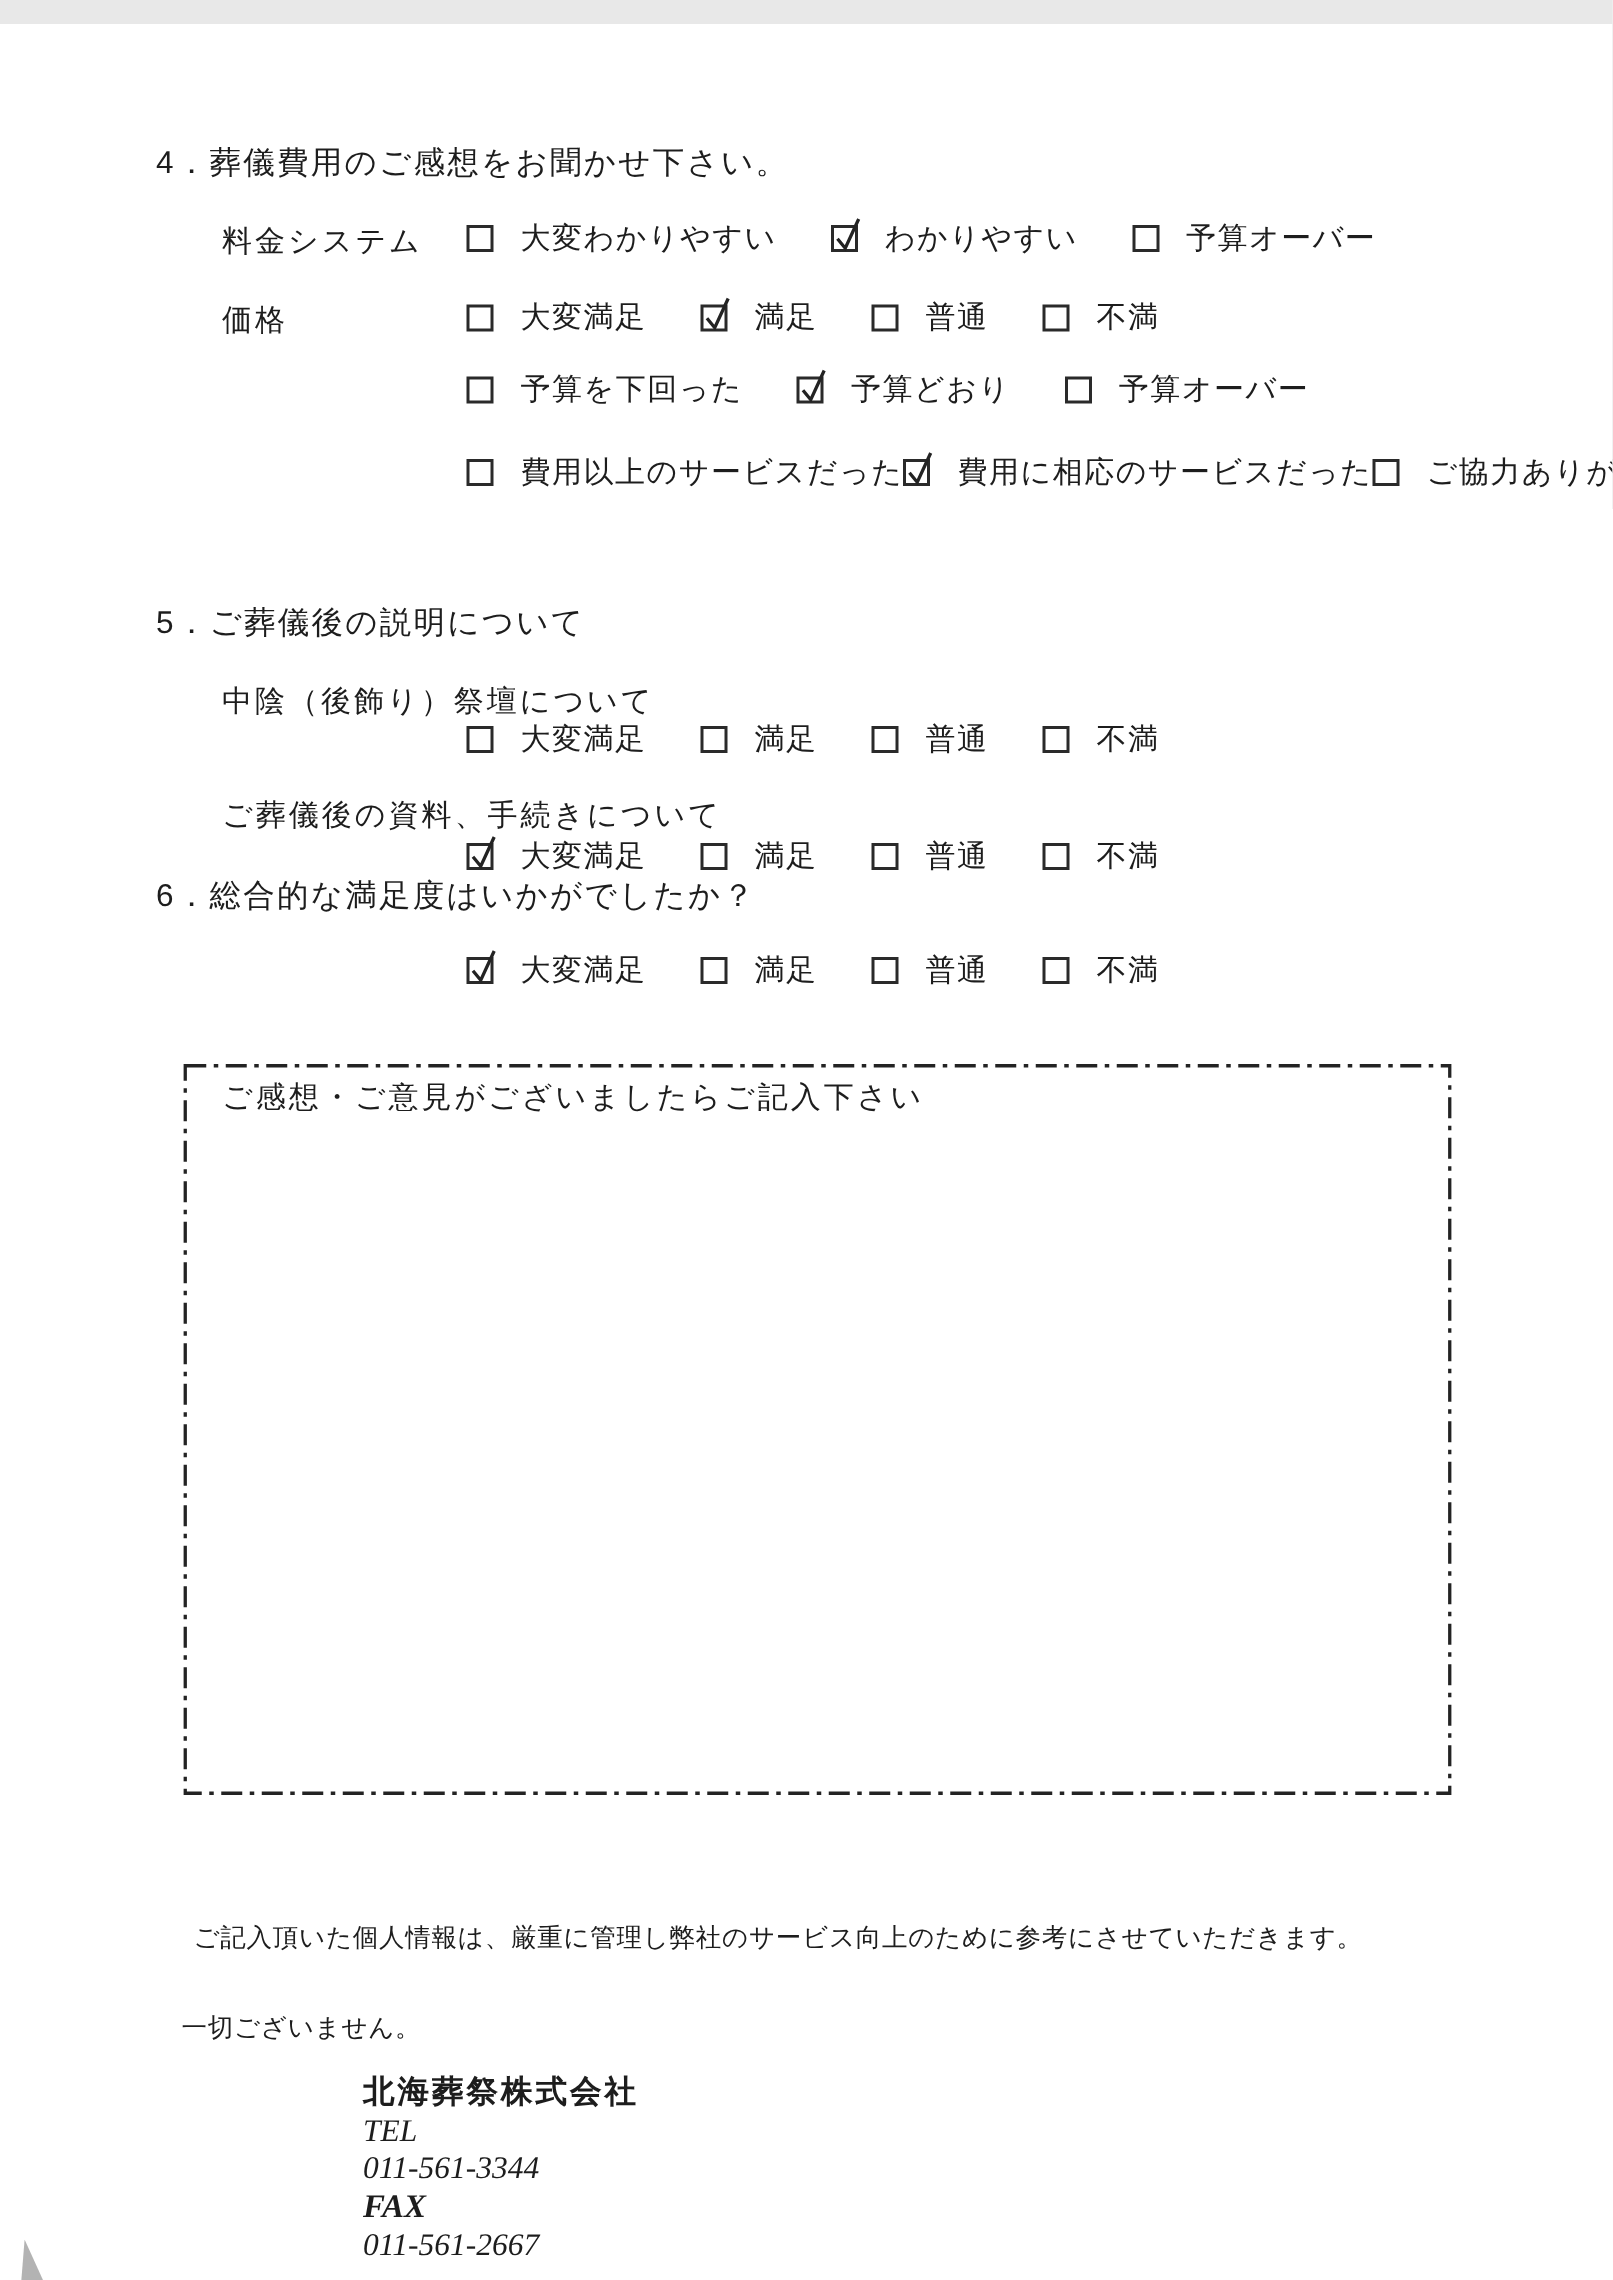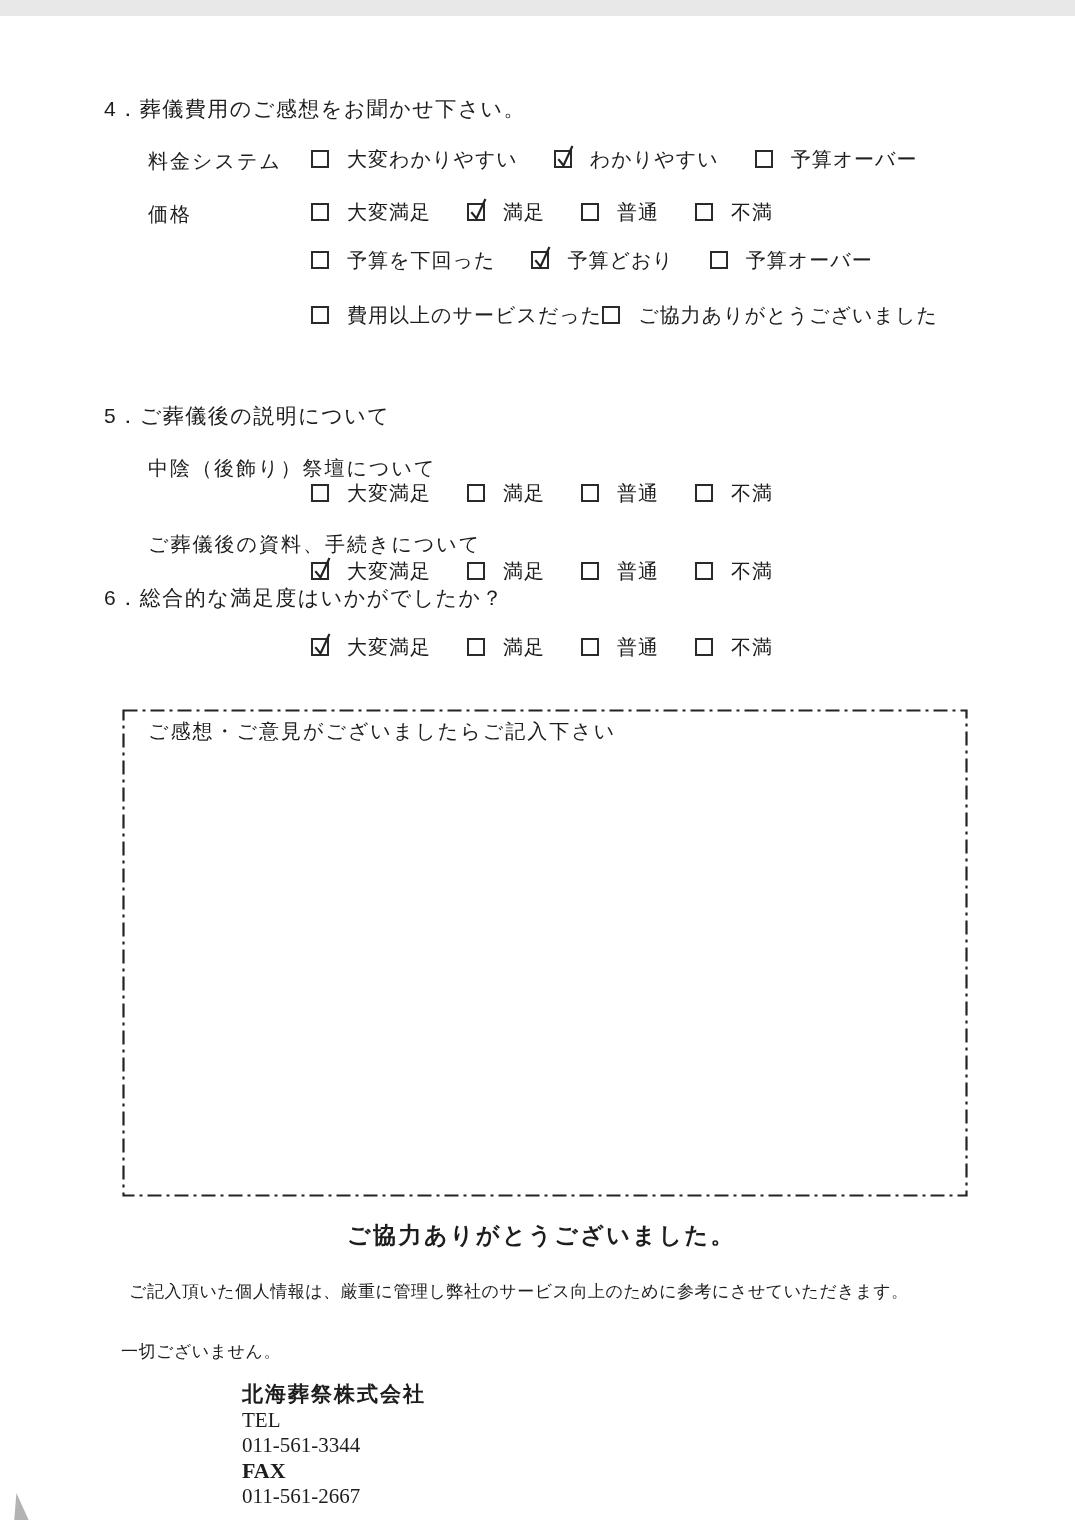--- a/index.html
+++ b/index.html
@@ -41,21 +41,21 @@
   .comment-label{
     position:absolute;left:26px;top:9px;
     font-size:20px;letter-spacing:2px;font-weight:500;white-space:nowrap;
   }
   .thanks{
     font-size:23px;font-weight:bold;letter-spacing:2.5px;white-space:nowrap;
   }
   .privacy-line{font-size:17px;letter-spacing:0.5px;white-space:nowrap;}
   .footer{display:flex;align-items:baseline;white-space:nowrap;flex-direction:column;}
   .company{font-size:21px;font-weight:bold;letter-spacing:2px;margin-right:24px;}
-  .serif{font-family:"Liberation Serif","DejaVu Serif",serif;font-size:21px;}
+  .serif{font-family:"Liberation Serif","DejaVu Serif",serif;font-size:21px;font-style:italic;}
   .tel-label{margin-right:10px;}
   .tel-num{margin-right:24px;}
   .fax-label{font-weight:bold;font-size:22px;margin-right:10px;}
   .artifact{
     width:16px;height:30px;background:#9a9a9a;opacity:.75;
     clip-path:polygon(15% 0,100% 100%,0 100%);
   }
 </style>
 </head>
 <body>
@@ -126,20 +126,28 @@
         <span class="opt-label">予算オーバー</span>
       </span>
     </div>
 
   <div class="abs opts opts-v" style="left:311px;top:288px">
       <span class="opt">
         <span class="box"></span>
         <span class="opt-label">費用以上のサービスだった</span>
       </span>
       <span class="opt">
+        <span class="box checked">
+          <svg class="tick" viewBox="0 0 20 27">
+            <path d="M4 17 L8.5 22.5 L17 4"></path>
+          </svg>
+        </span>
+        <span class="opt-label">費用に相応のサービスだった</span>
+      </span>
+      <span class="opt">
         <span class="box"></span>
         <span class="opt-label">ご協力ありがとうございました</span>
       </span>
     </div>
 
   <div class="abs q-heading" style="left:104px;top:387px">5．ご葬儀後の説明について</div>
 
   <div class="abs sub-title" style="left:148px;top:440px">中陰（後飾り）祭壇について</div>
   <div class="abs opts" style="left:311px;top:466px">
       <span class="opt">
@@ -208,21 +216,20 @@
       </span>
     </div>
 
   <div class="abs comment-box" style="left:122px;top:693px">
     <svg width="846" height="488" viewBox="0 0 846 488">
       <rect x="1.5" y="1.5" width="843" height="485" fill="none" stroke="#232323" stroke-width="2.2" stroke-dasharray="14 5 3 5"></rect>
     </svg>
     <div class="comment-label">ご感想・ご意見がございましたらご記入下さい</div>
   </div>
 
-  <div class="abs thanks" style="left:347px;top:1204px">ご協力ありがとうございました。</div>
 
   <div class="abs privacy-line" style="left:129px;top:1264px">ご記入頂いた個人情報は、厳重に管理し弊社のサービス向上のために参考にさせていただきます。</div>
   <div class="abs privacy-line" style="left:121px;top:1324px">一切ございません。</div>
 
   <div class="abs footer" style="left:242px;top:1364px">
     <span class="company">北海葬祭株式会社</span>
     <span class="serif tel-label">TEL</span>
     <span class="serif tel-num">011-561-3344</span>
     <span class="serif fax-label">FAX</span>
     <span class="serif">011-561-2667</span>

